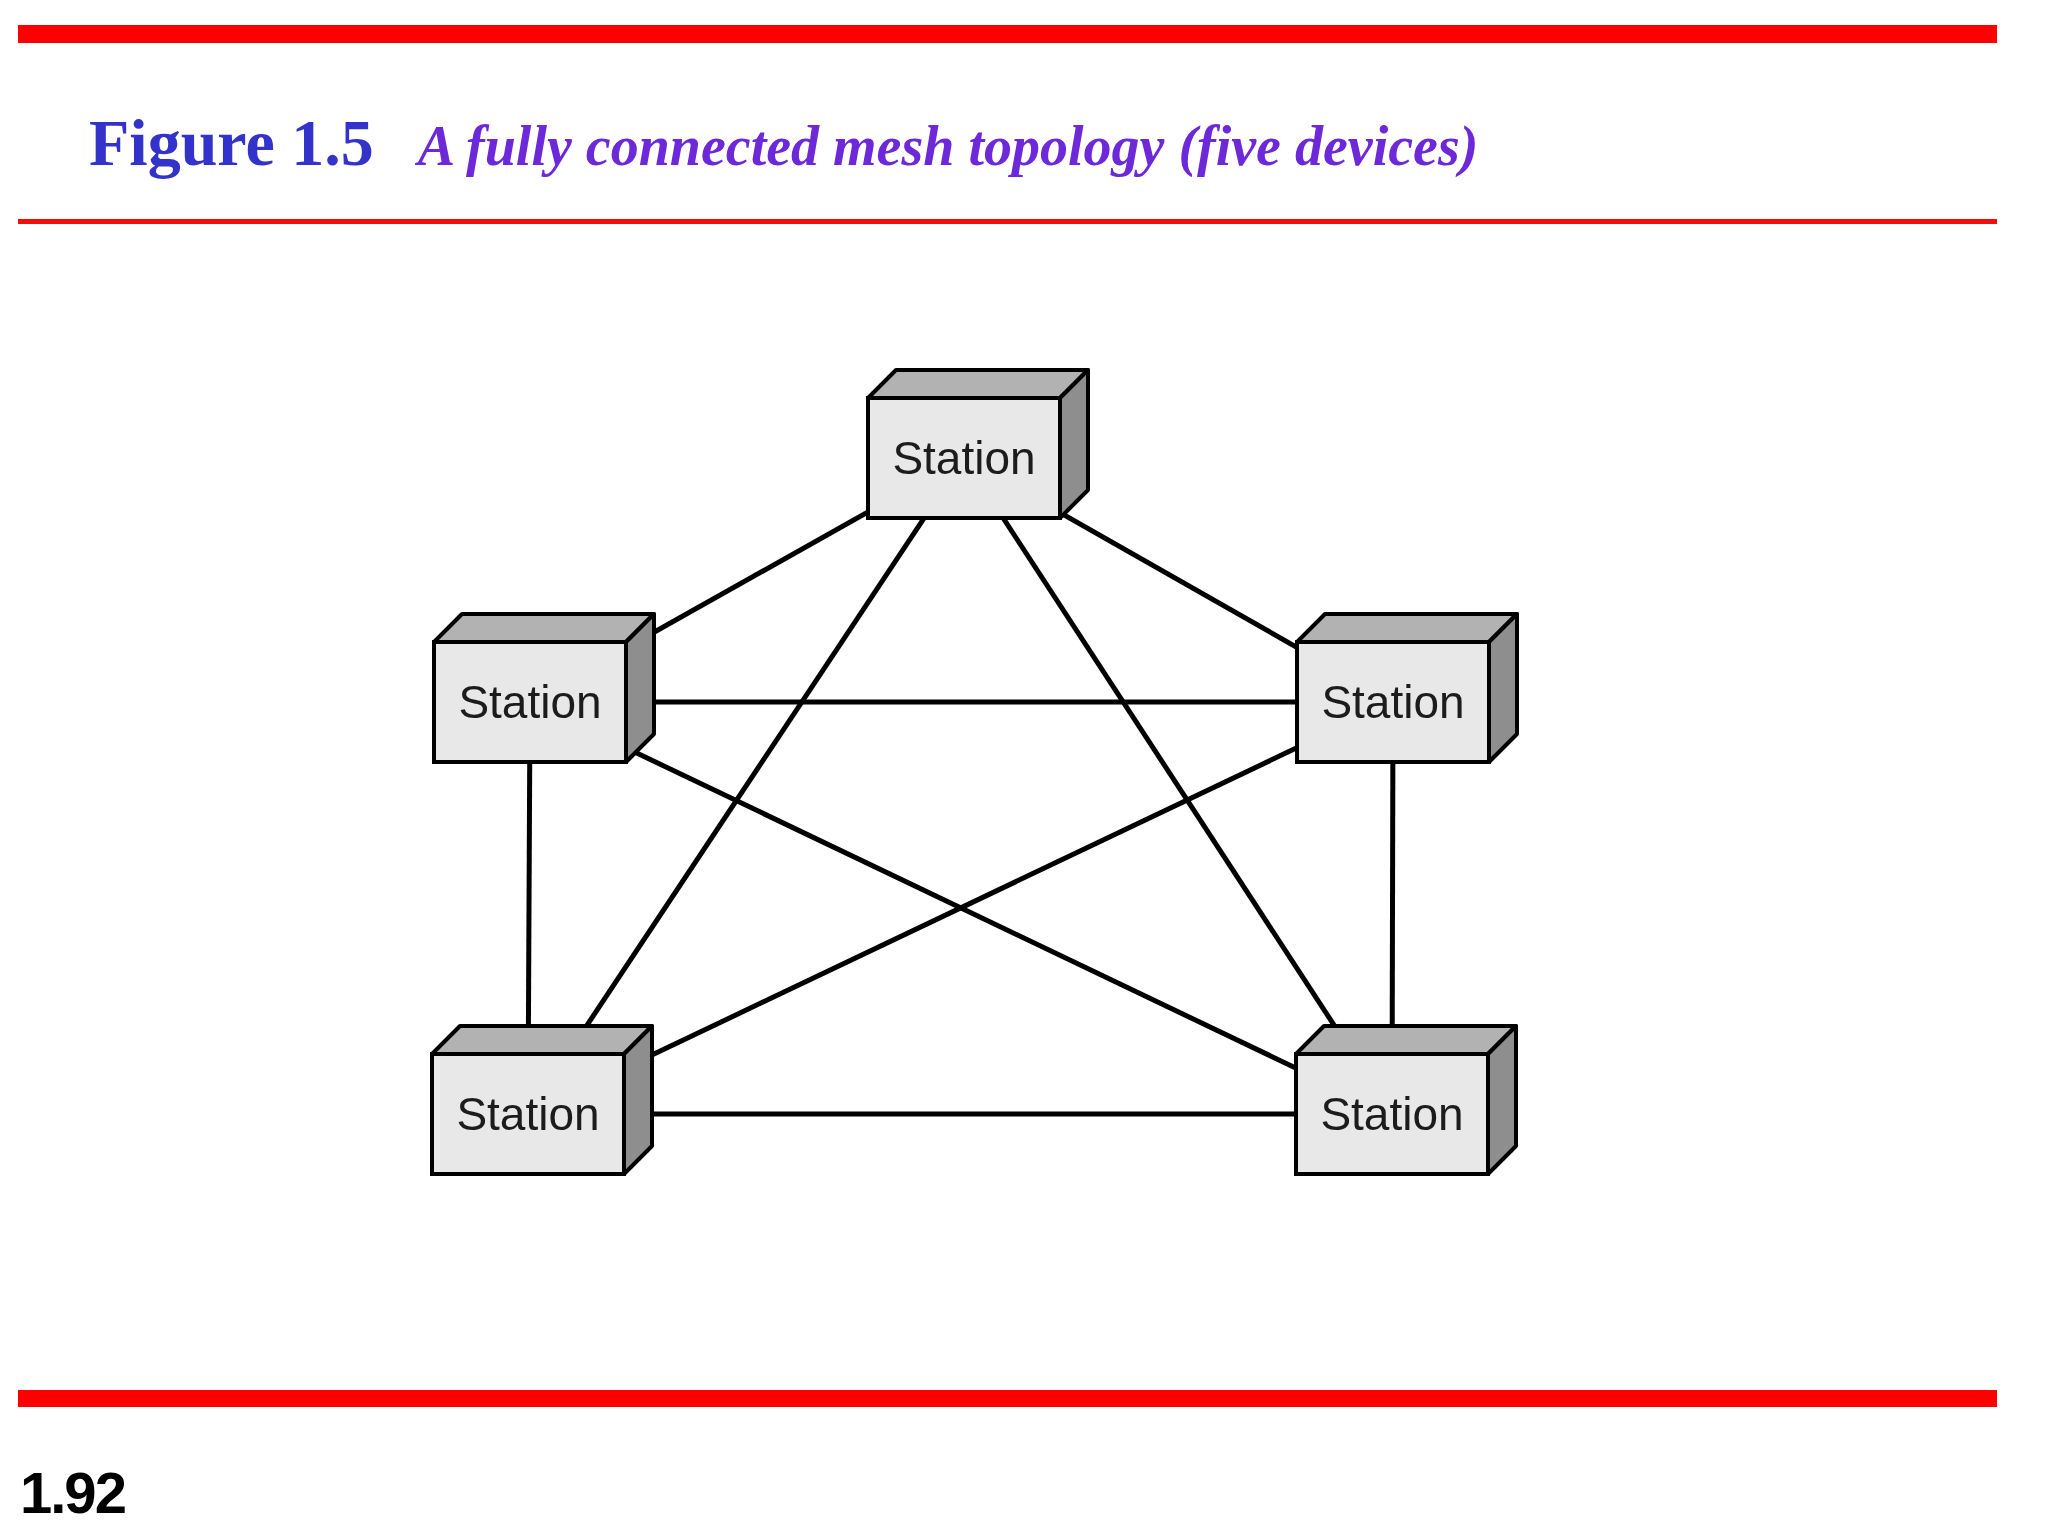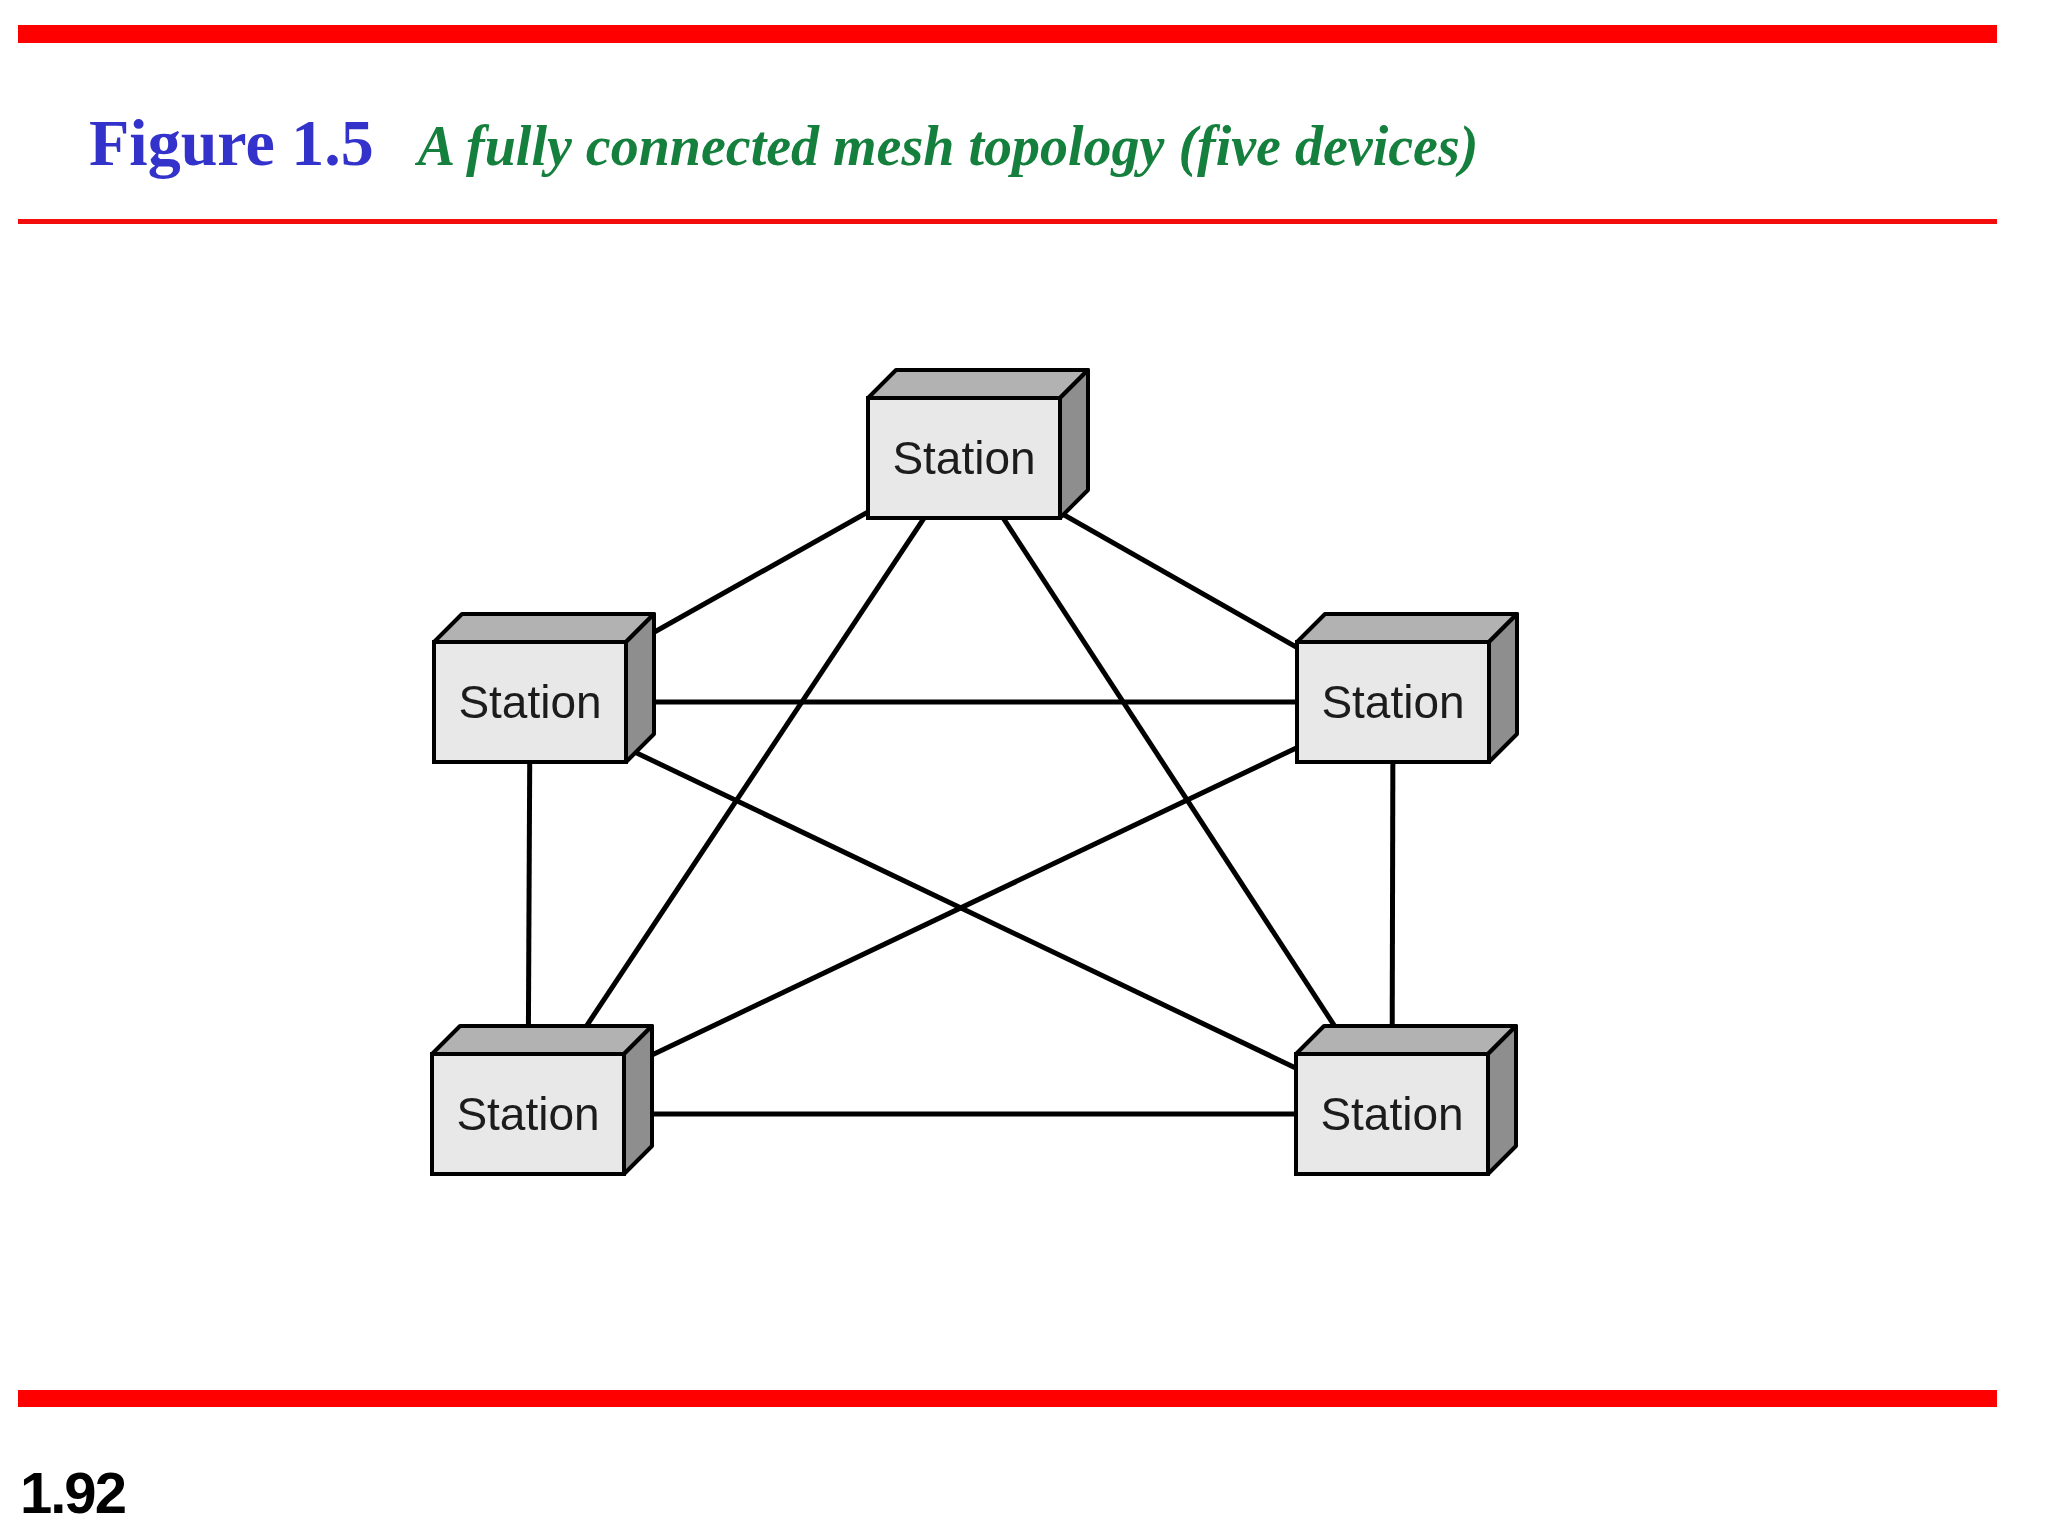--- a/index.html
+++ b/index.html
@@ -31,21 +31,21 @@
     font-family: "Liberation Serif", serif;
     font-weight: bold;
     font-size: 66px;
     color: #3333cc;
   }
   .fig-caption {
     font-family: "Liberation Serif", serif;
     font-weight: bold;
     font-style: italic;
     font-size: 56px;
-    color: #15803d;
+    color: #6d28d9;
     text-align: center;
   }
   .title-rule {
     position: absolute;
     left: 18px; top: 219px;
     width: 1979px; height: 5px;
     background: #f40d0d;
   }
   .bottom-bar {
     position: absolute;

